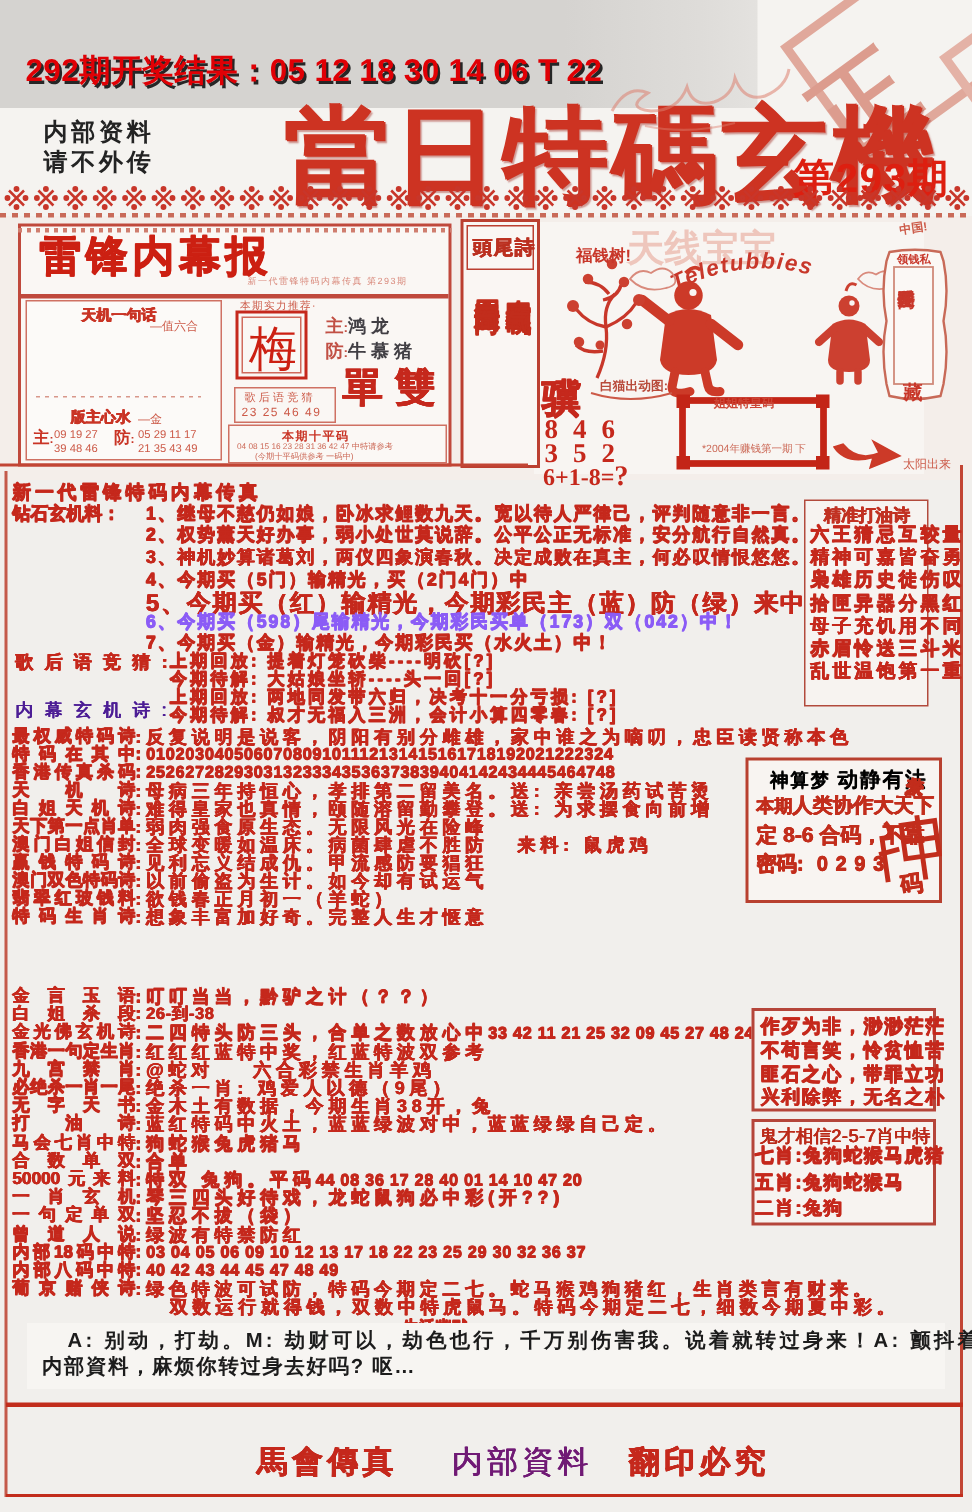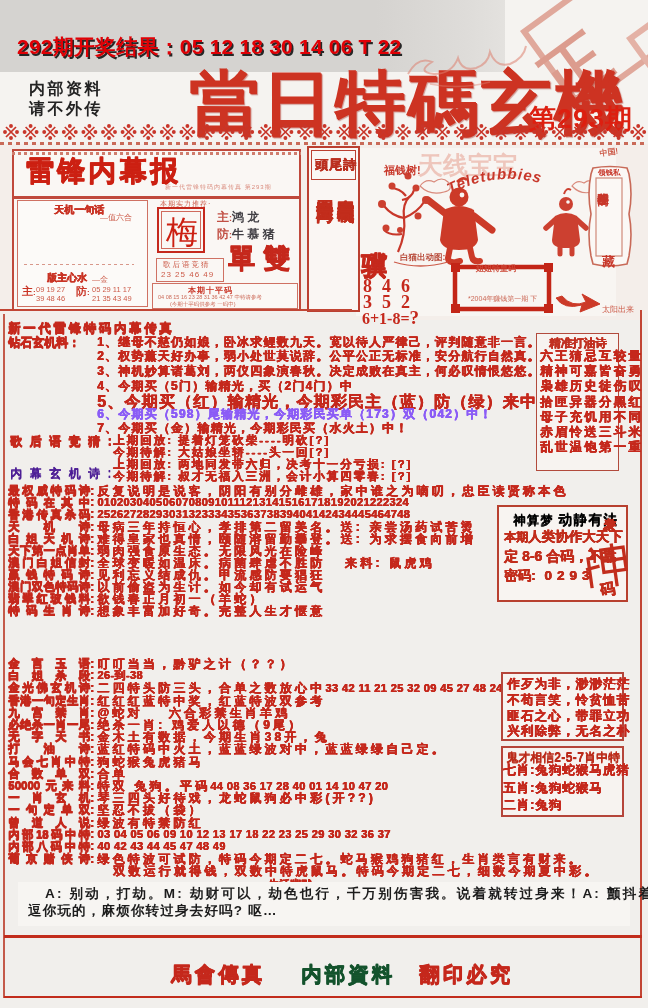--- a/index.html
+++ b/index.html
@@ -382,23 +382,23 @@
 <div class="abs" style="left:501px;top:746px;width:123px;height:71px;border:2px solid #b5453a;background:#f7f3f0"></div>
 
 <div class="abs r t" style="left:506px;top:749px;font-size:12px;font-weight:normal;color:#bb2b1a">鬼才相信<span class="num" style="font-size:12px">2-5-7</span>肖中特</div>
 
 <div class="abs r t2" style="left:503px;top:762px;font-size:12.5px;letter-spacing:1px;font-weight:bold;color:#c5281c;line-height:17.6px">七肖<span>:</span>兔狗蛇猴马虎猪<br>五肖<span>:</span>兔狗蛇猴马<br>二肖<span>:</span>兔狗</div>
 
 <div class="abs" style="left:18px;top:882px;width:612px;height:44px;background:#f7f5f2"></div>
 
 <div class="abs" style="left:45px;top:885px;font-size:13.5px;letter-spacing:2.2px;font-weight:bold;color:#1c1c1c">A: 别动，打劫。M: 劫财可以，劫色也行，千万别伤害我。说着就转过身来！A: 颤抖着说: 姐，我</div>
 
-<div class="abs" style="left:28px;top:902px;font-size:13.5px;letter-spacing:1.2px;font-weight:bold;color:#1c1c1c">逗你玩的，麻烦你转过身去好吗? 呕…</div>
+<div class="abs" style="left:28px;top:902px;font-size:13.5px;letter-spacing:1.2px;font-weight:bold;color:#1c1c1c">内部資料，麻烦你转过身去好吗? 呕…</div>
 
 <div class="abs" style="left:4px;top:935px;width:638px;height:2.6px;background:#c22d1c"></div>
 
 <div class="abs r t" style="left:171px;top:960px;font-size:20.5px;font-weight:bold;color:#c5281c;letter-spacing:3px">馬會傳真</div>
 
-<div class="abs r t" style="left:301px;top:960px;font-size:20.5px;font-weight:bold;color:#14532d;letter-spacing:3px">内部資料</div>
+<div class="abs r t" style="left:301px;top:960px;font-size:20.5px;font-weight:normal;color:#701a75;letter-spacing:3px">内部資料</div>
 
 <div class="abs r t" style="left:419px;top:960px;font-size:20.5px;font-weight:bold;color:#c5281c;letter-spacing:3px">翻印必究</div>
 
 <div class="abs" style="left:4px;top:996px;width:638px;height:2.4px;background:#c22d1c"></div>
 
 </body></html>

